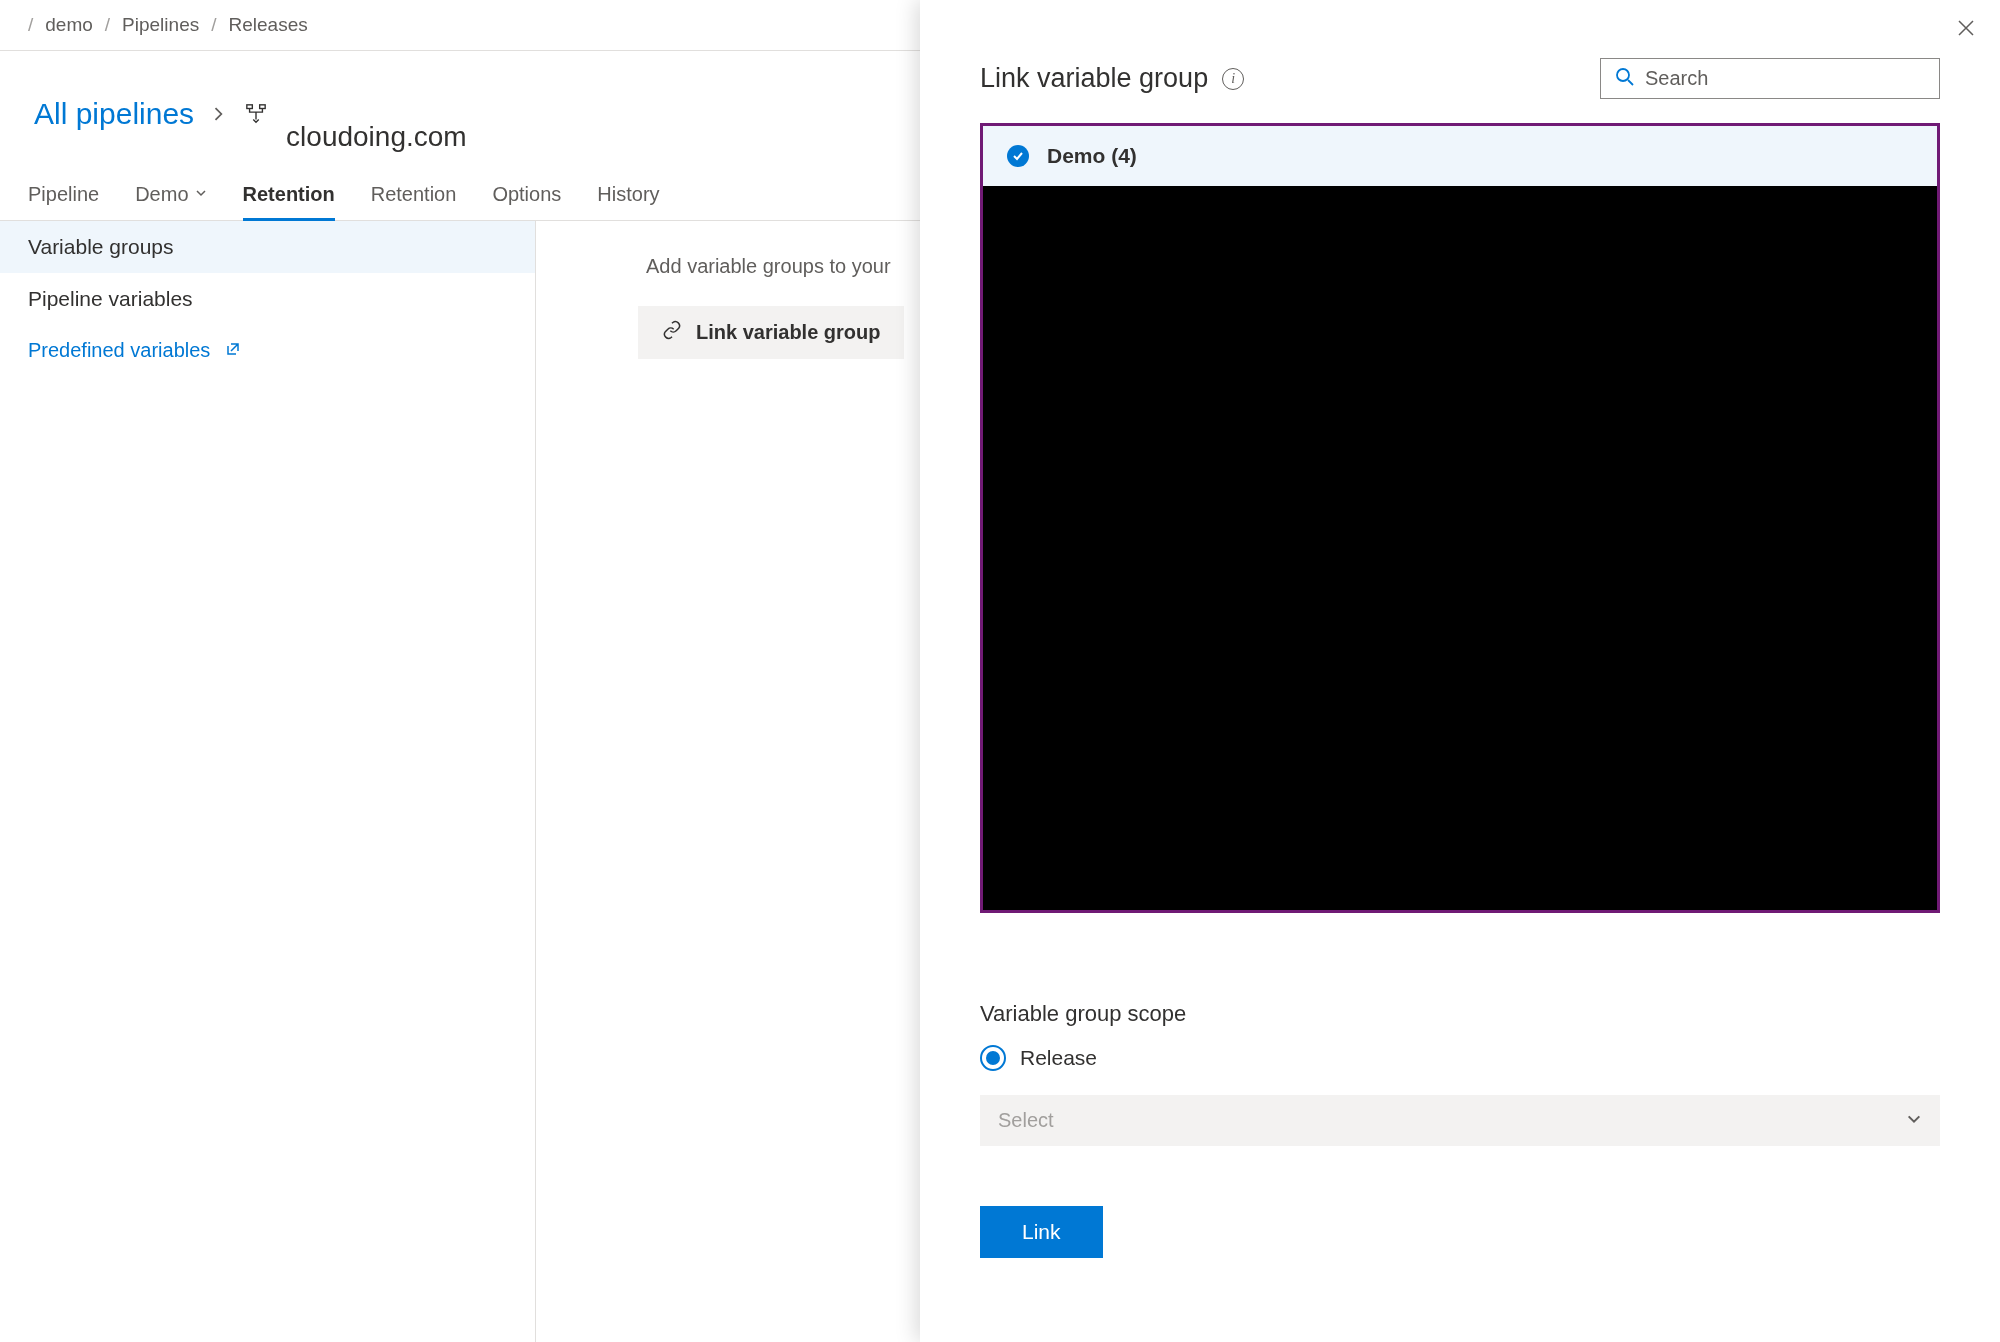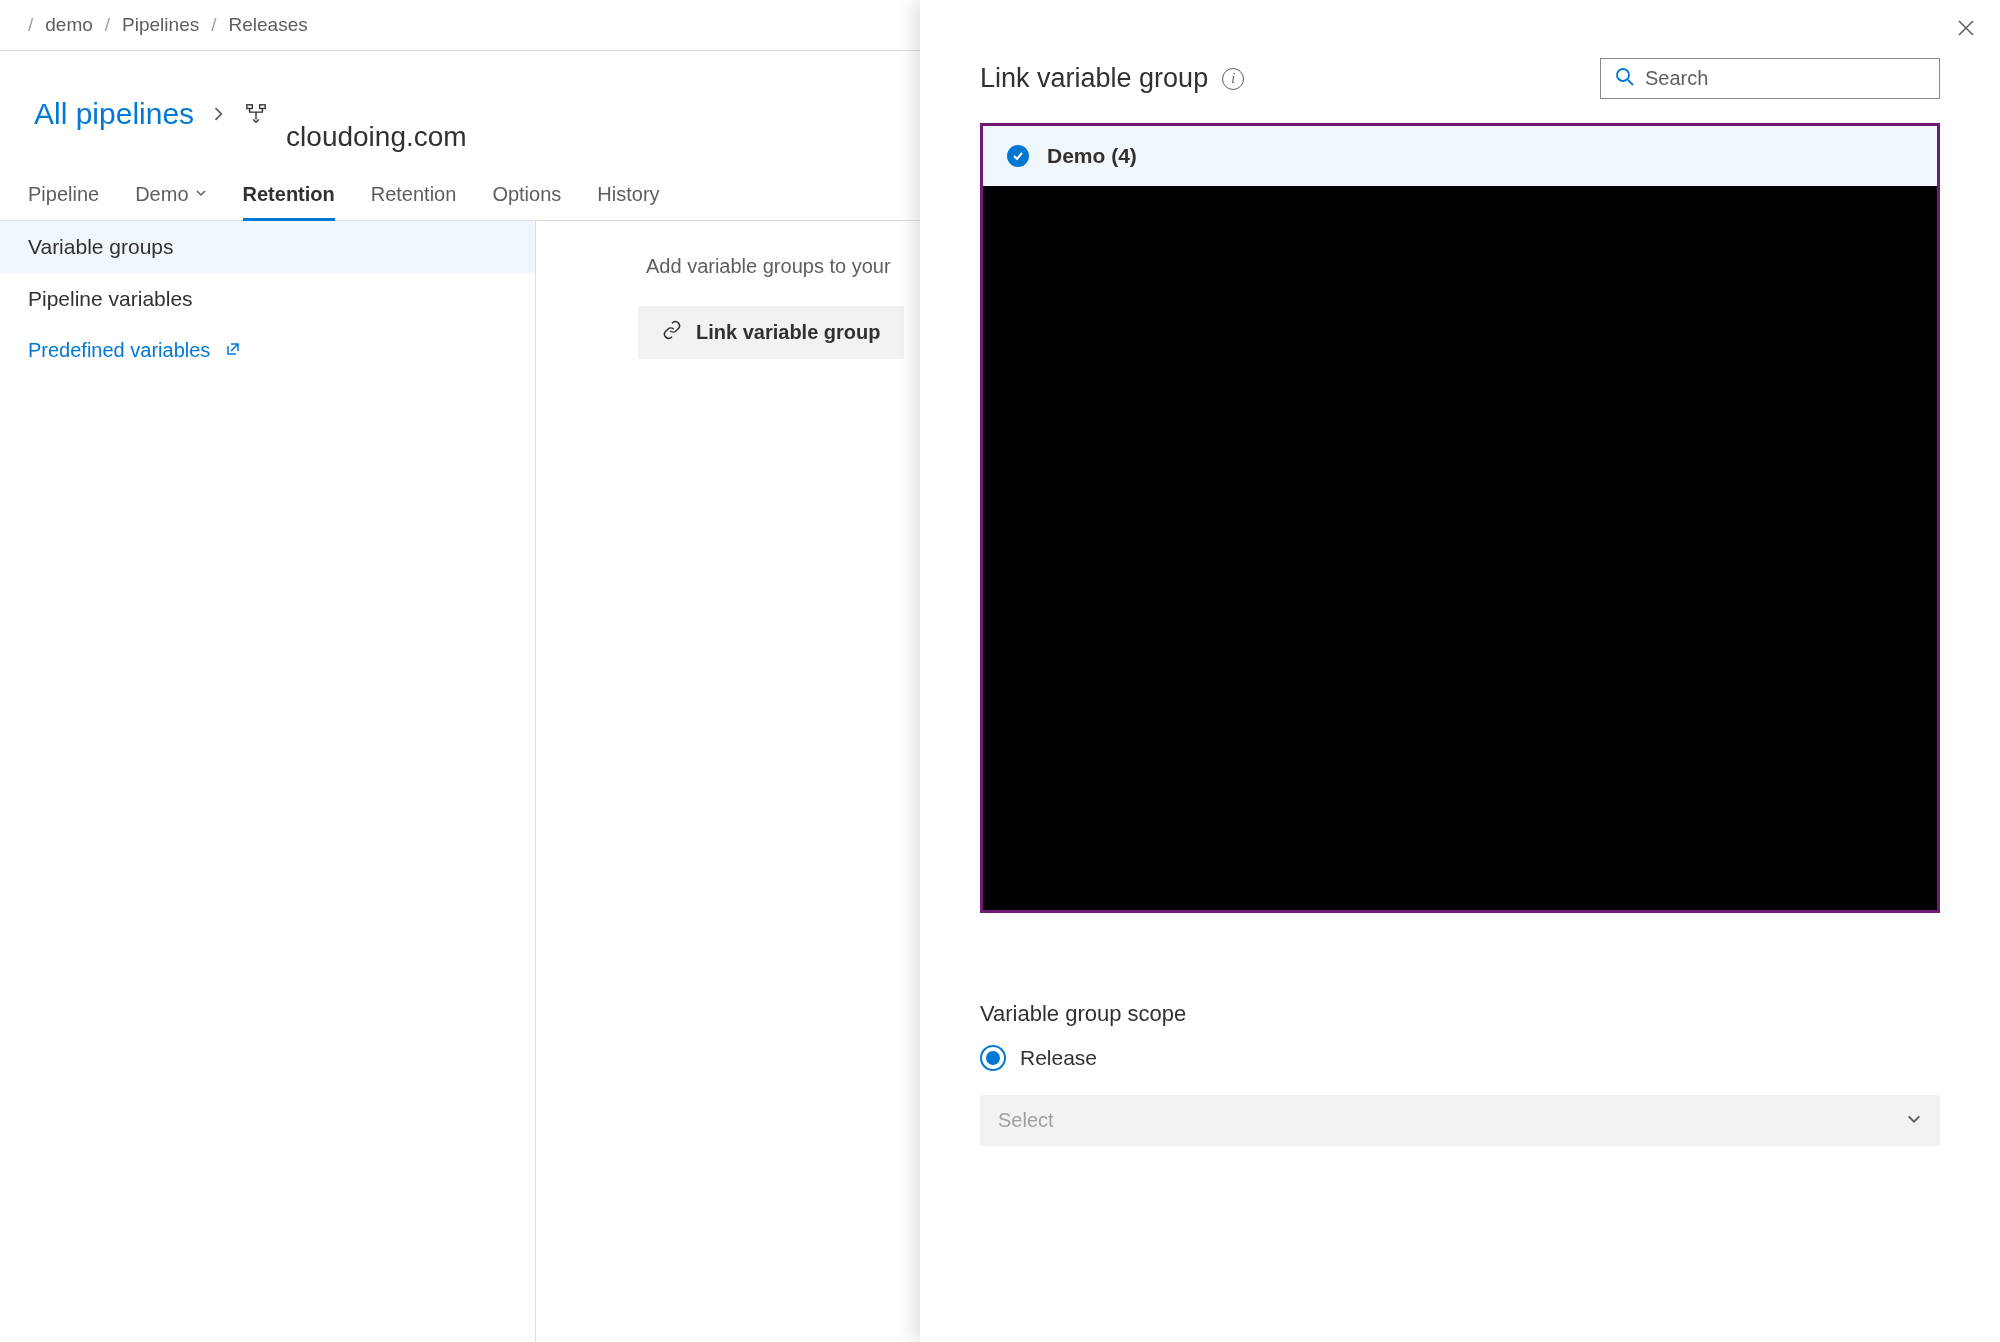--- a/index.html
+++ b/index.html
@@ -424,13 +424,16 @@
     <div class="select-box">
       <span>Select</span>
       <span>
         <svg width="16" height="16" viewBox="0 0 12 12">
             <path d="M2 4l4 4 4-4" fill="none" stroke="#605e5c" stroke-width="1.5"></path>
           </svg>
       </span>
     </div>
   </div>
 
+  <div class="footer">
+    <button class="link-primary">Link</button>
+  </div>
 </div>
 
 </body></html>

